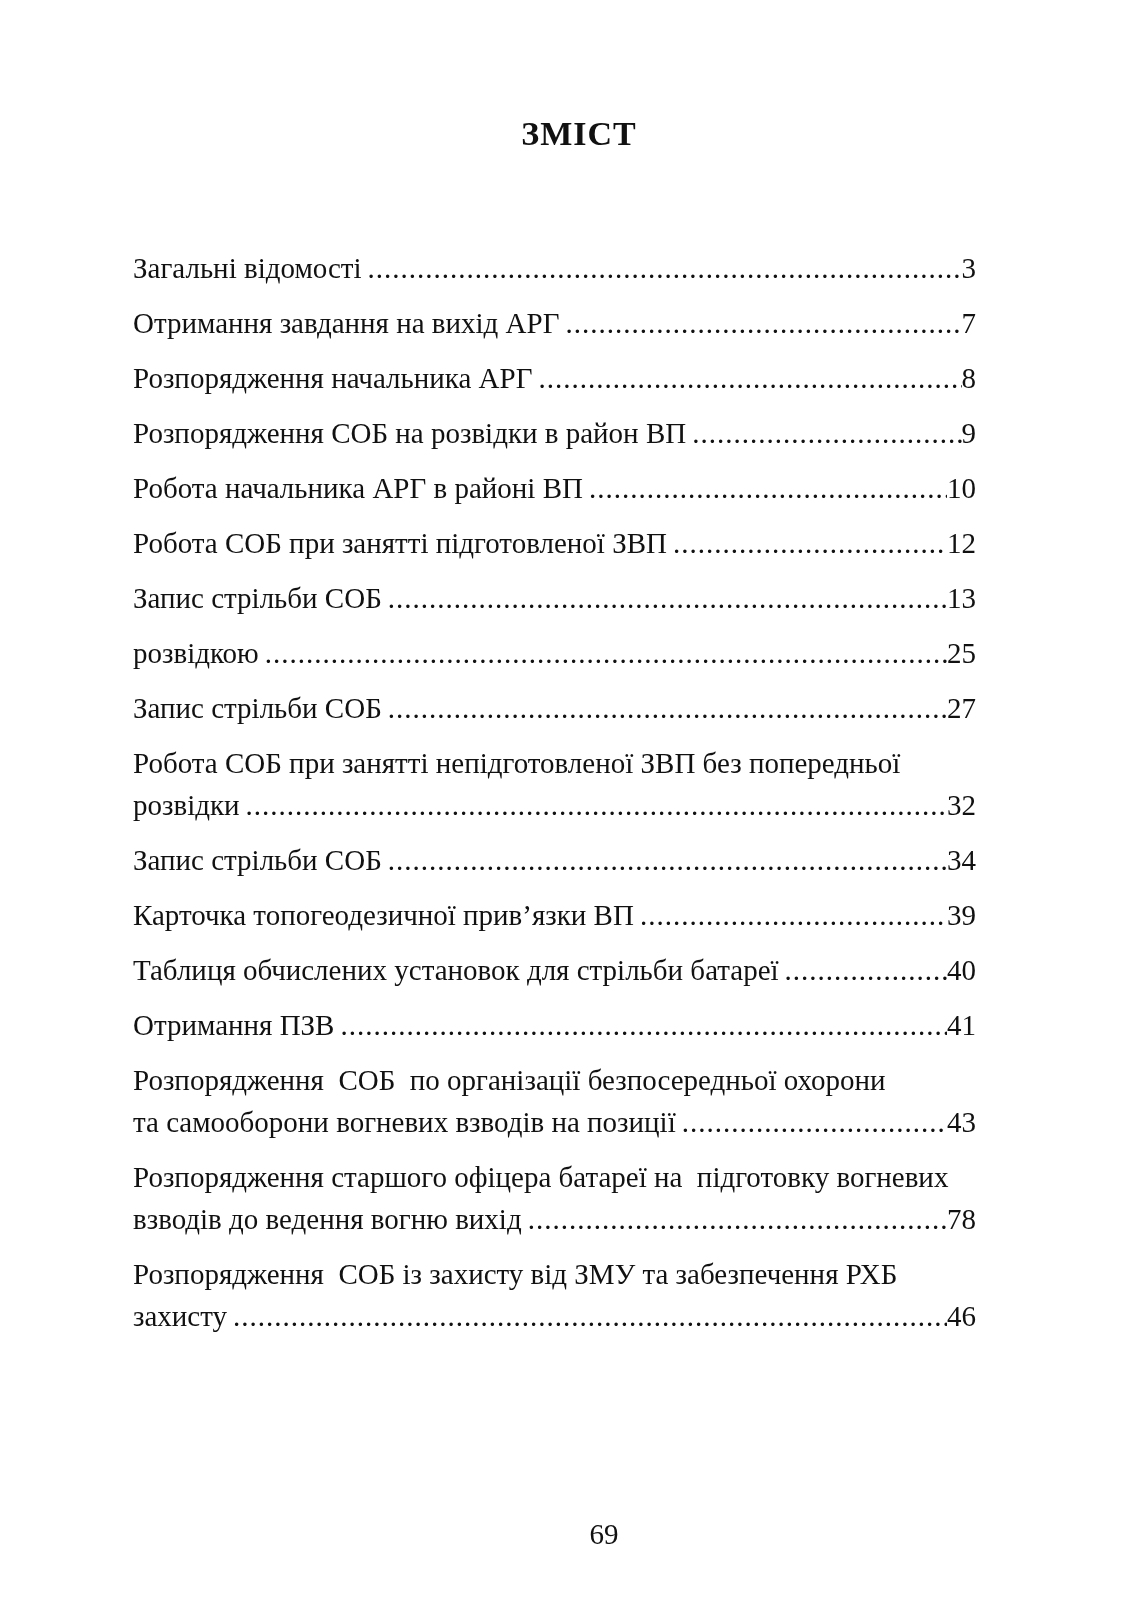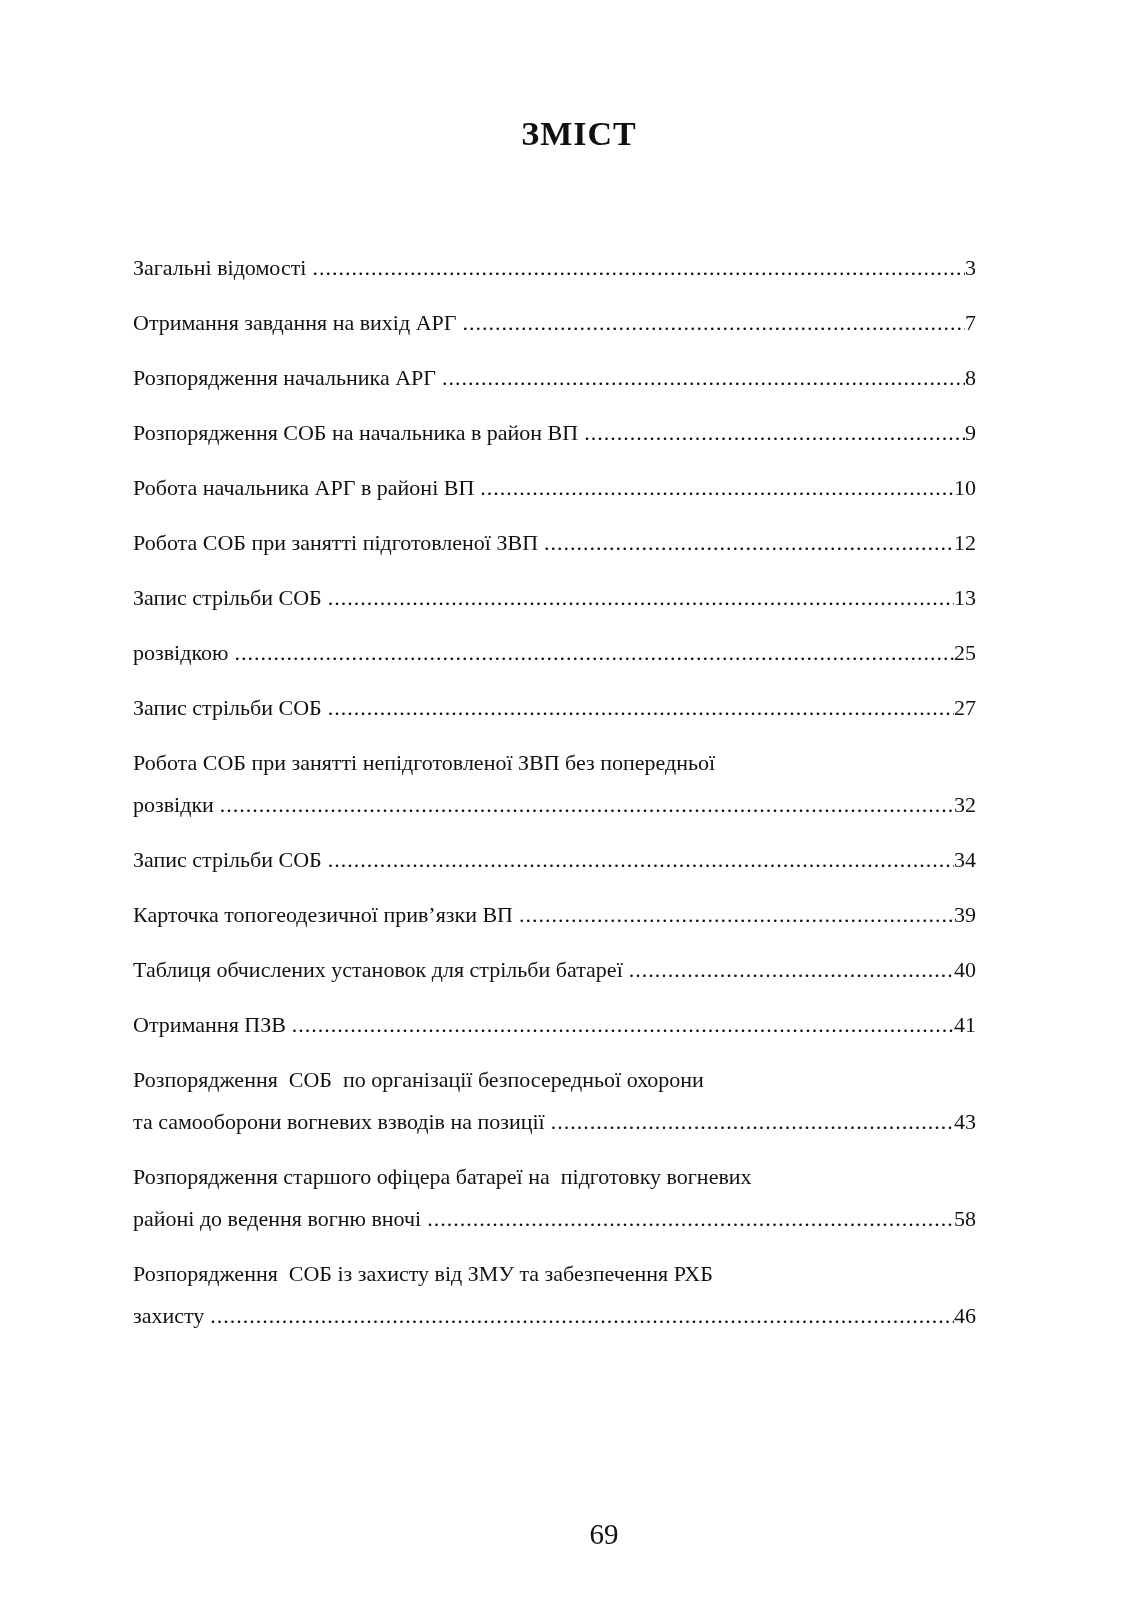--- a/index.html
+++ b/index.html
@@ -27,21 +27,21 @@
     line-height: 44px;
     letter-spacing: 1px;
     margin: 0;
     padding-left: 8px;
   }
   .toc {
     position: absolute;
     left: 133px;
     top: 247px;
     width: 843px;
-    font-size: 22px;
+    font-size: 29px;
   }
   .entry {
     margin-bottom: 13px;
   }
   .line {
     line-height: 42px;
   }
   .line.row {
     display: flex;
     align-items: baseline;
@@ -99,21 +99,21 @@
       </div>
       <div class="entry">
         <div class="line row">
           <span class="t">Розпорядження начальника АРГ</span>
           <span class="dots"></span>
           <span class="pg">8</span>
         </div>
       </div>
       <div class="entry">
         <div class="line row">
-          <span class="t">Розпорядження СОБ на начальника в район ВП</span>
+          <span class="t">Розпорядження СОБ на розвідки в район ВП</span>
           <span class="dots"></span>
           <span class="pg">9</span>
         </div>
       </div>
       <div class="entry">
         <div class="line row">
           <span class="t">Робота начальника АРГ в районі ВП</span>
           <span class="dots"></span>
           <span class="pg">10</span>
         </div>
@@ -186,23 +186,23 @@
         <div class="line text-only"><span class="t">Розпорядження  СОБ  по організації безпосередньої охорони</span></div>
         <div class="line row">
           <span class="t">та самооборони вогневих взводів на позиції</span>
           <span class="dots"></span>
           <span class="pg">43</span>
         </div>
       </div>
       <div class="entry">
         <div class="line text-only"><span class="t">Розпорядження старшого офіцера батареї на  підготовку вогневих</span></div>
         <div class="line row">
-          <span class="t">районі до ведення вогню вночі</span>
-          <span class="dots"></span>
-          <span class="pg">58</span>
+          <span class="t">взводів до ведення вогню вихід</span>
+          <span class="dots"></span>
+          <span class="pg">78</span>
         </div>
       </div>
       <div class="entry">
         <div class="line text-only"><span class="t">Розпорядження  СОБ із захисту від ЗМУ та забезпечення РХБ</span></div>
         <div class="line row">
           <span class="t">захисту</span>
           <span class="dots"></span>
           <span class="pg">46</span>
         </div>
       </div>

